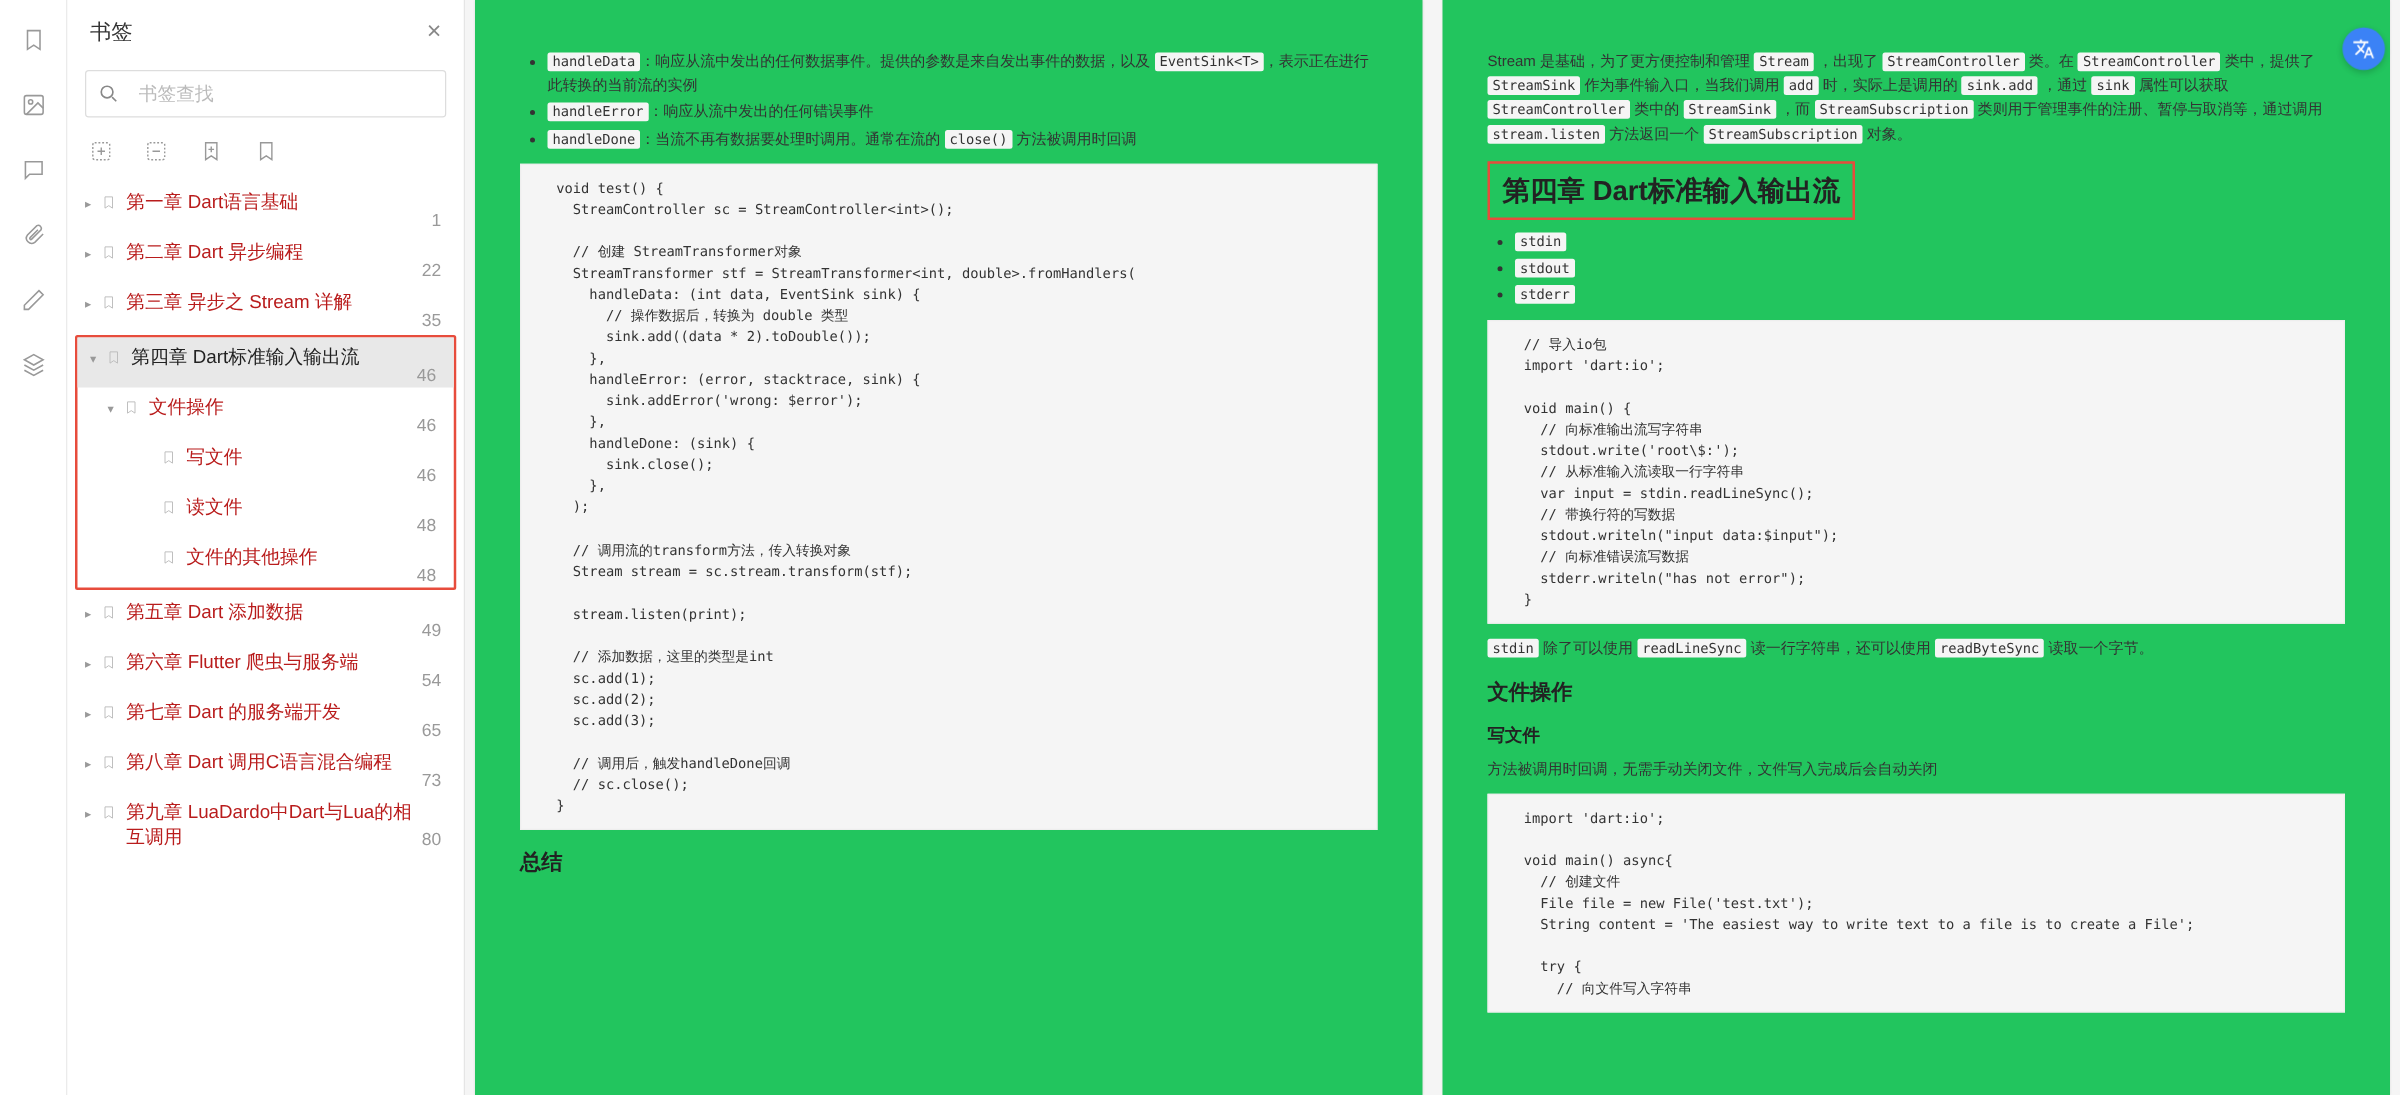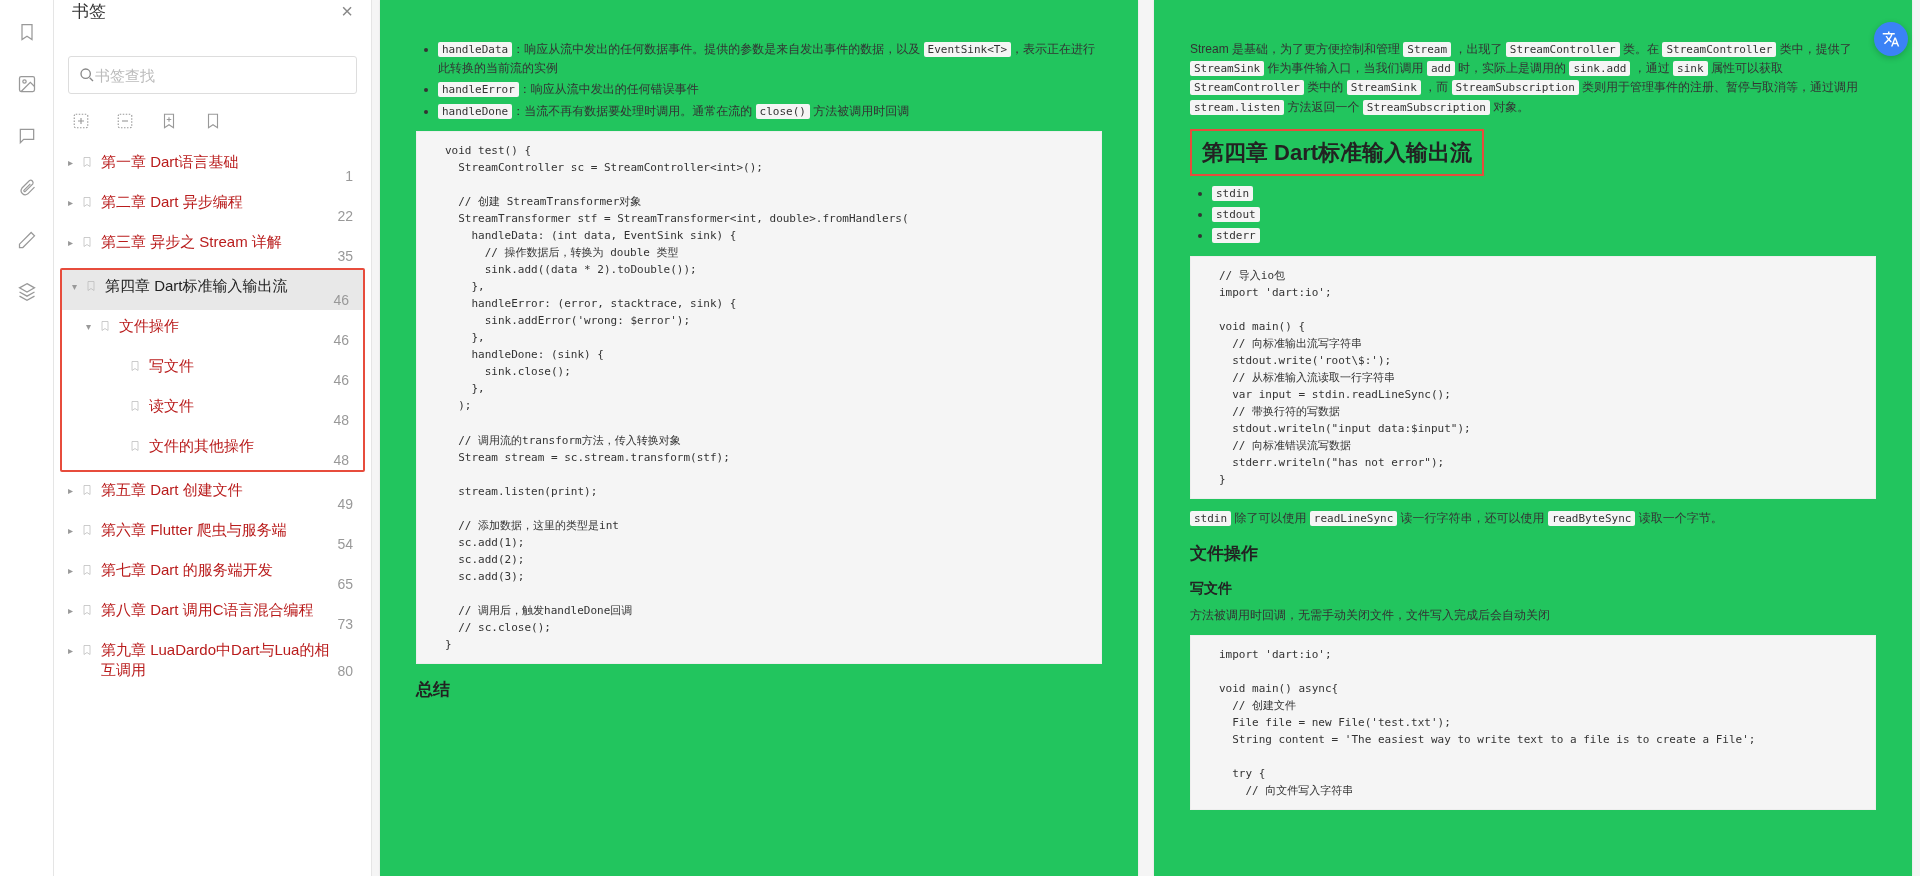--- a/index.html
+++ b/index.html
@@ -2,24 +2,24 @@
 <html><head>
 <meta charset="utf-8">
 <style>
 * { margin: 0; padding: 0; box-sizing: border-box; }
 body { font-family: -apple-system, BlinkMacSystemFont, "Segoe UI", Arial, sans-serif; font-size: 14px; color: #333; background: #fff; overflow: hidden; }
 .app { display: flex; height: 876px; width: 1920px; }
 .icon-rail { width: 54px; background: #fff; border-right: 1px solid #e5e5e5; display: flex; flex-direction: column; align-items: center; padding-top: 20px; gap: 28px; }
 .icon-rail .rail-item { width: 24px; height: 24px; display: flex; align-items: center; justify-content: center; color: #999; cursor: pointer; }
 .icon-rail .rail-item svg { width: 20px; height: 20px; stroke: #999; fill: none; stroke-width: 1.5; }
 .sidebar { width: 318px; border-right: 1px solid #e5e5e5; display: flex; flex-direction: column; background: #fff; }
-.sidebar-header { height: 50px; display: flex; align-items: flex-start; justify-content: space-between; padding: 0 18px; }
+.sidebar-header { height: 50px; display: flex; align-items: flex-end; justify-content: space-between; padding: 13px 18px; }
 .sidebar-title { font-size: 17px; color: #333; font-weight: 400; }
 .close-x { font-size: 20px; color: #888; cursor: pointer; }
-.search-box { margin: 6px 14px 10px; height: 38px; border: 1px solid #ddd; border-radius: 3px; display: flex; align-items: center; padding: 0 10px; gap: 0; }
+.search-box { margin: 6px 14px 10px; height: 38px; border: 1px solid #ddd; border-radius: 3px; display: flex; align-items: center; padding: 0 10px; gap: 16px; }
 .search-box svg { width: 16px; height: 16px; stroke: #888; fill: none; stroke-width: 2; }
 .search-box input { flex: 1; border: none; outline: none; font-size: 15px; color: #333; background: transparent; }
 .search-box input::placeholder { color: #bbb; }
 .toolbar-row { display: flex; gap: 26px; padding: 8px 18px 12px; }
 .toolbar-row svg { width: 18px; height: 18px; stroke: #999; fill: none; stroke-width: 1.5; cursor: pointer; }
 .tree { flex: 1; overflow-y: auto; padding: 4px 4px 10px 4px; }
 .tree-item { display: flex; align-items: flex-start; padding: 6px 10px 0 10px; position: relative; cursor: pointer; min-height: 40px; }
 .tree-item .disclosure { width: 10px; color: #999; font-size: 10px; flex-shrink: 0; margin-top: 5px; margin-right: 3px; }
 .tree-item .bm-icon { width: 14px; margin-right: 6px; flex-shrink: 0; margin-top: 3px; }
 .tree-item .bm-icon svg { width: 12px; height: 14px; }
@@ -180,21 +180,21 @@
               </svg></span>
             <span class="label">文件的其他操作</span>
             <span class="page-num">48</span>
           </div>
         </div>
         <div class="tree-item depth-0">
           <span class="disclosure">▸</span>
           <span class="bm-icon"><svg viewBox="0 0 24 24" fill="none" stroke="#bbb" stroke-width="1.5">
               <path d="M6 3h12v18l-6-4-6 4V3z"></path>
             </svg></span>
-          <span class="label">第五章 Dart 创建文件</span>
+          <span class="label">第五章 Dart 添加数据</span>
           <span class="page-num">49</span>
         </div>
         <div class="tree-item depth-0">
           <span class="disclosure">▸</span>
           <span class="bm-icon"><svg viewBox="0 0 24 24" fill="none" stroke="#bbb" stroke-width="1.5">
               <path d="M6 3h12v18l-6-4-6 4V3z"></path>
             </svg></span>
           <span class="label">第六章 Flutter 爬虫与服务端</span>
           <span class="page-num">54</span>
         </div>

